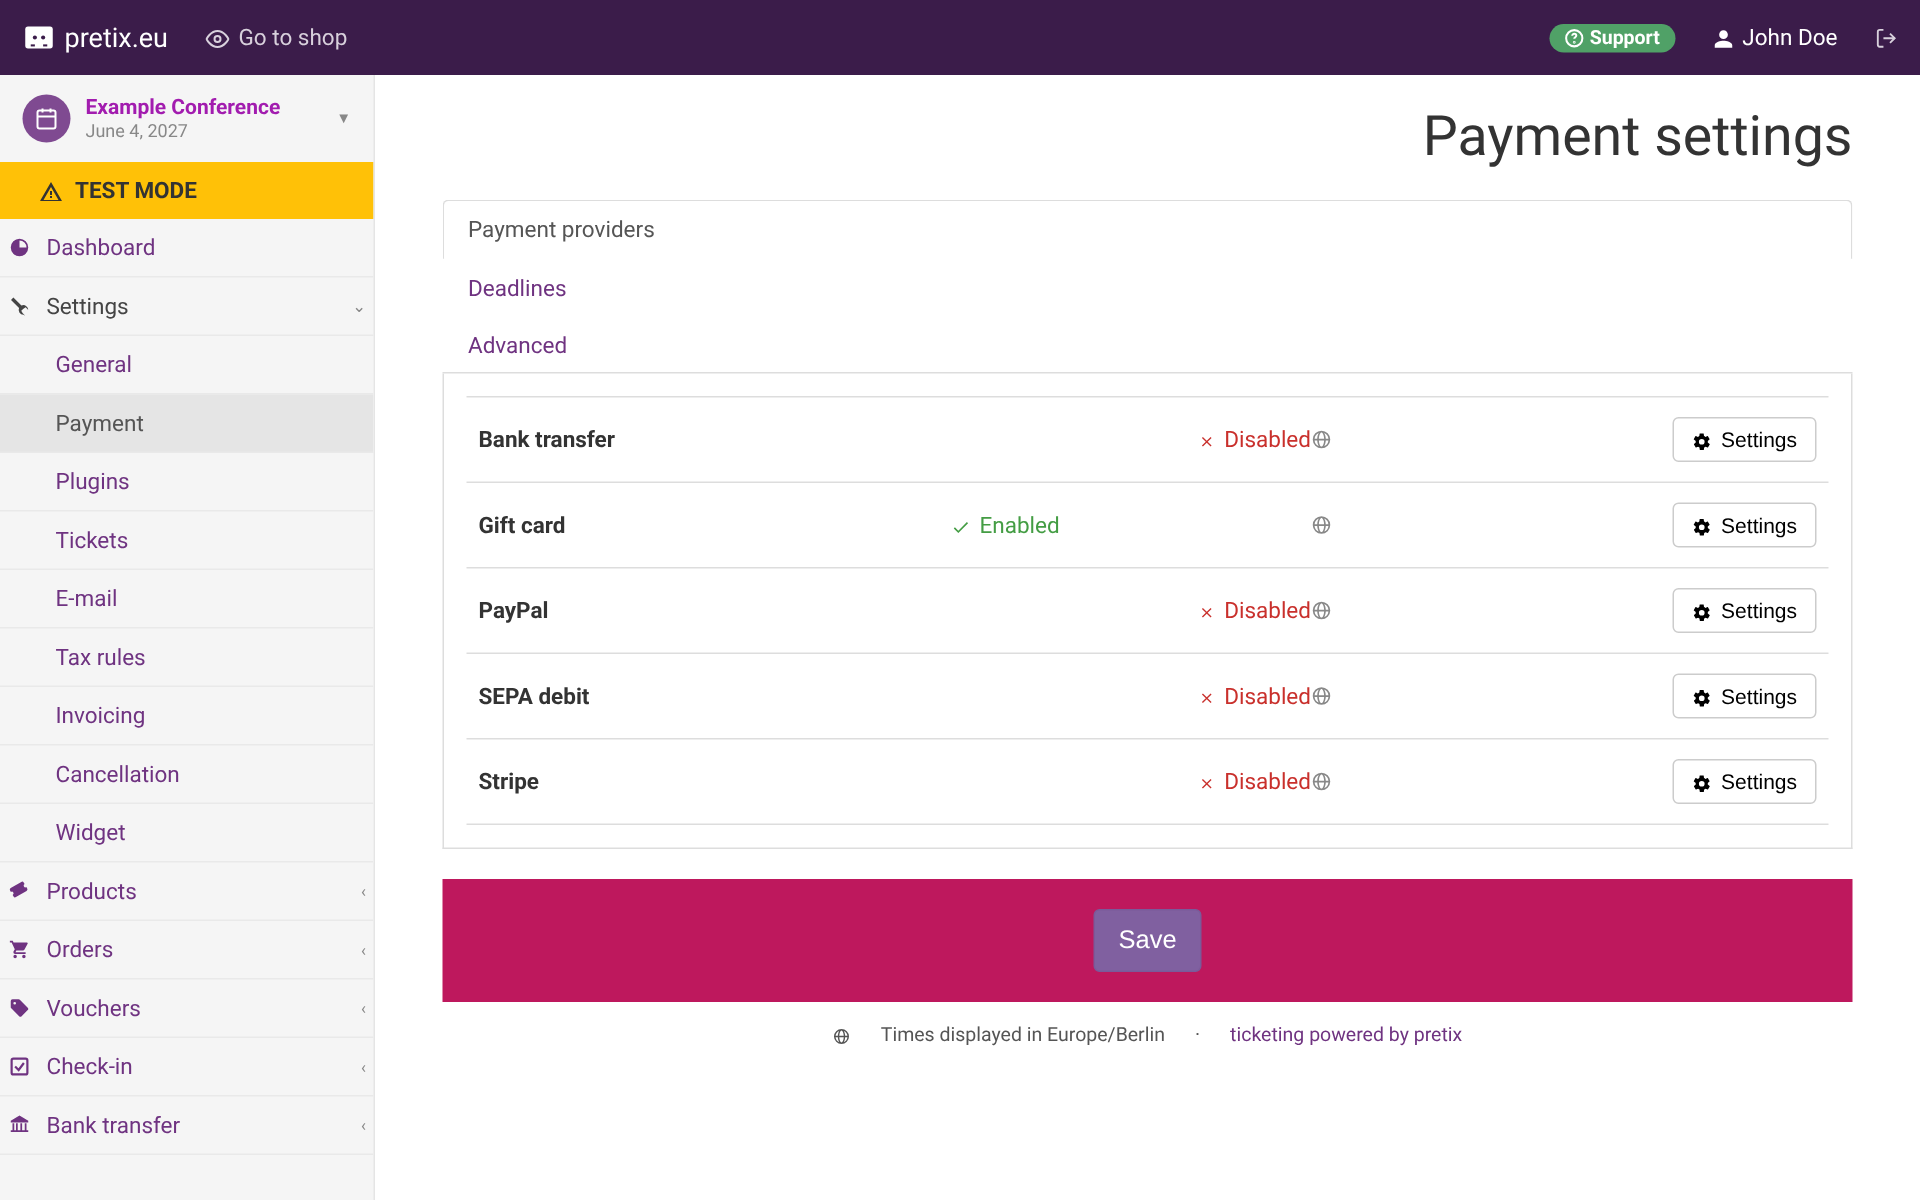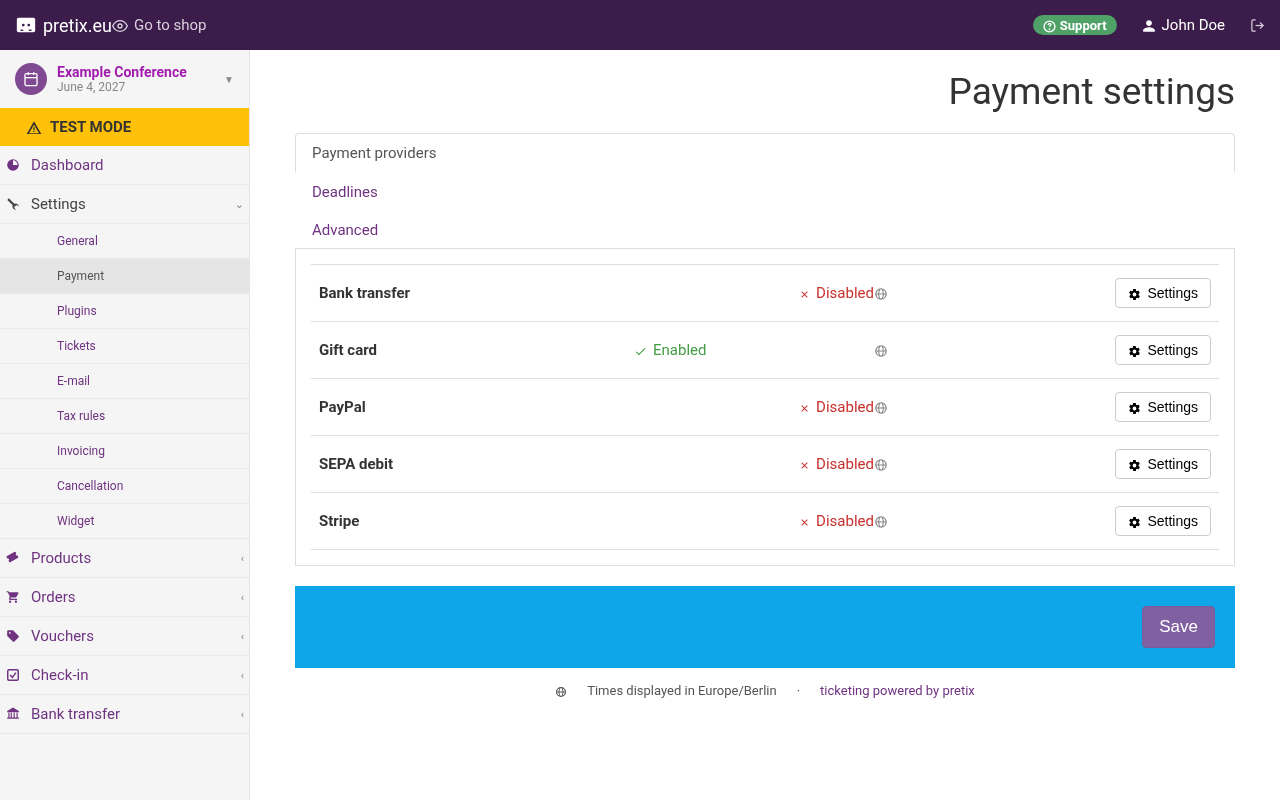--- a/index.html
+++ b/index.html
@@ -18,20 +18,21 @@
       height: 50px;
       display: flex;
       align-items: center;
       padding: 0 15px;
       color: #fff;
     }
     .brand {
       display: flex;
       align-items: center;
       gap: 6px;
+      margin-right: 25px;
     }
     .brand-logo-icon {
       width: 22px;
       height: 22px;
       display: inline-block;
     }
     .brand-text {
       font-size: 18px;
       color: #fff;
     }
@@ -146,25 +147,25 @@
       justify-content: center;
     }
     .nav-caret {
       font-size: 11px;
       color: #888;
     }
     .sub-nav {
       background: #f5f5f5;
     }
     .sub-nav-item {
-      padding: 10px 15px 10px 57px;
+      padding: 10px 15px 10px 37px;
       cursor: pointer;
       color: #6f3381;
       border-bottom: 1px solid #e9e9e9;
-      font-size: 12px;
+      font-size: 15px;
     }
     .sub-nav-item.active {
       background: #e5e5e5;
       color: #555;
     }
     .main {
       flex: 1;
       padding: 20px 45px;
       overflow-y: auto;
     }
@@ -239,24 +240,24 @@
       border: 1px solid #ccc;
       border-radius: 4px;
       background: #fff;
       cursor: pointer;
       font-size: 14px;
       display: inline-flex;
       align-items: center;
       gap: 6px;
     }
     .save-panel {
-      background: #0ea5e9;
+      background: #be185d;
       padding: 20px;
       display: flex;
-      justify-content: flex-end;
+      justify-content: center;
       margin-bottom: 15px;
     }
     .btn-save {
       background: #8060a0;
       color: #fff;
       border: 1px solid #7a5a9a;
       padding: 10px 16px;
       border-radius: 4px;
       cursor: pointer;
       font-size: 17px;

